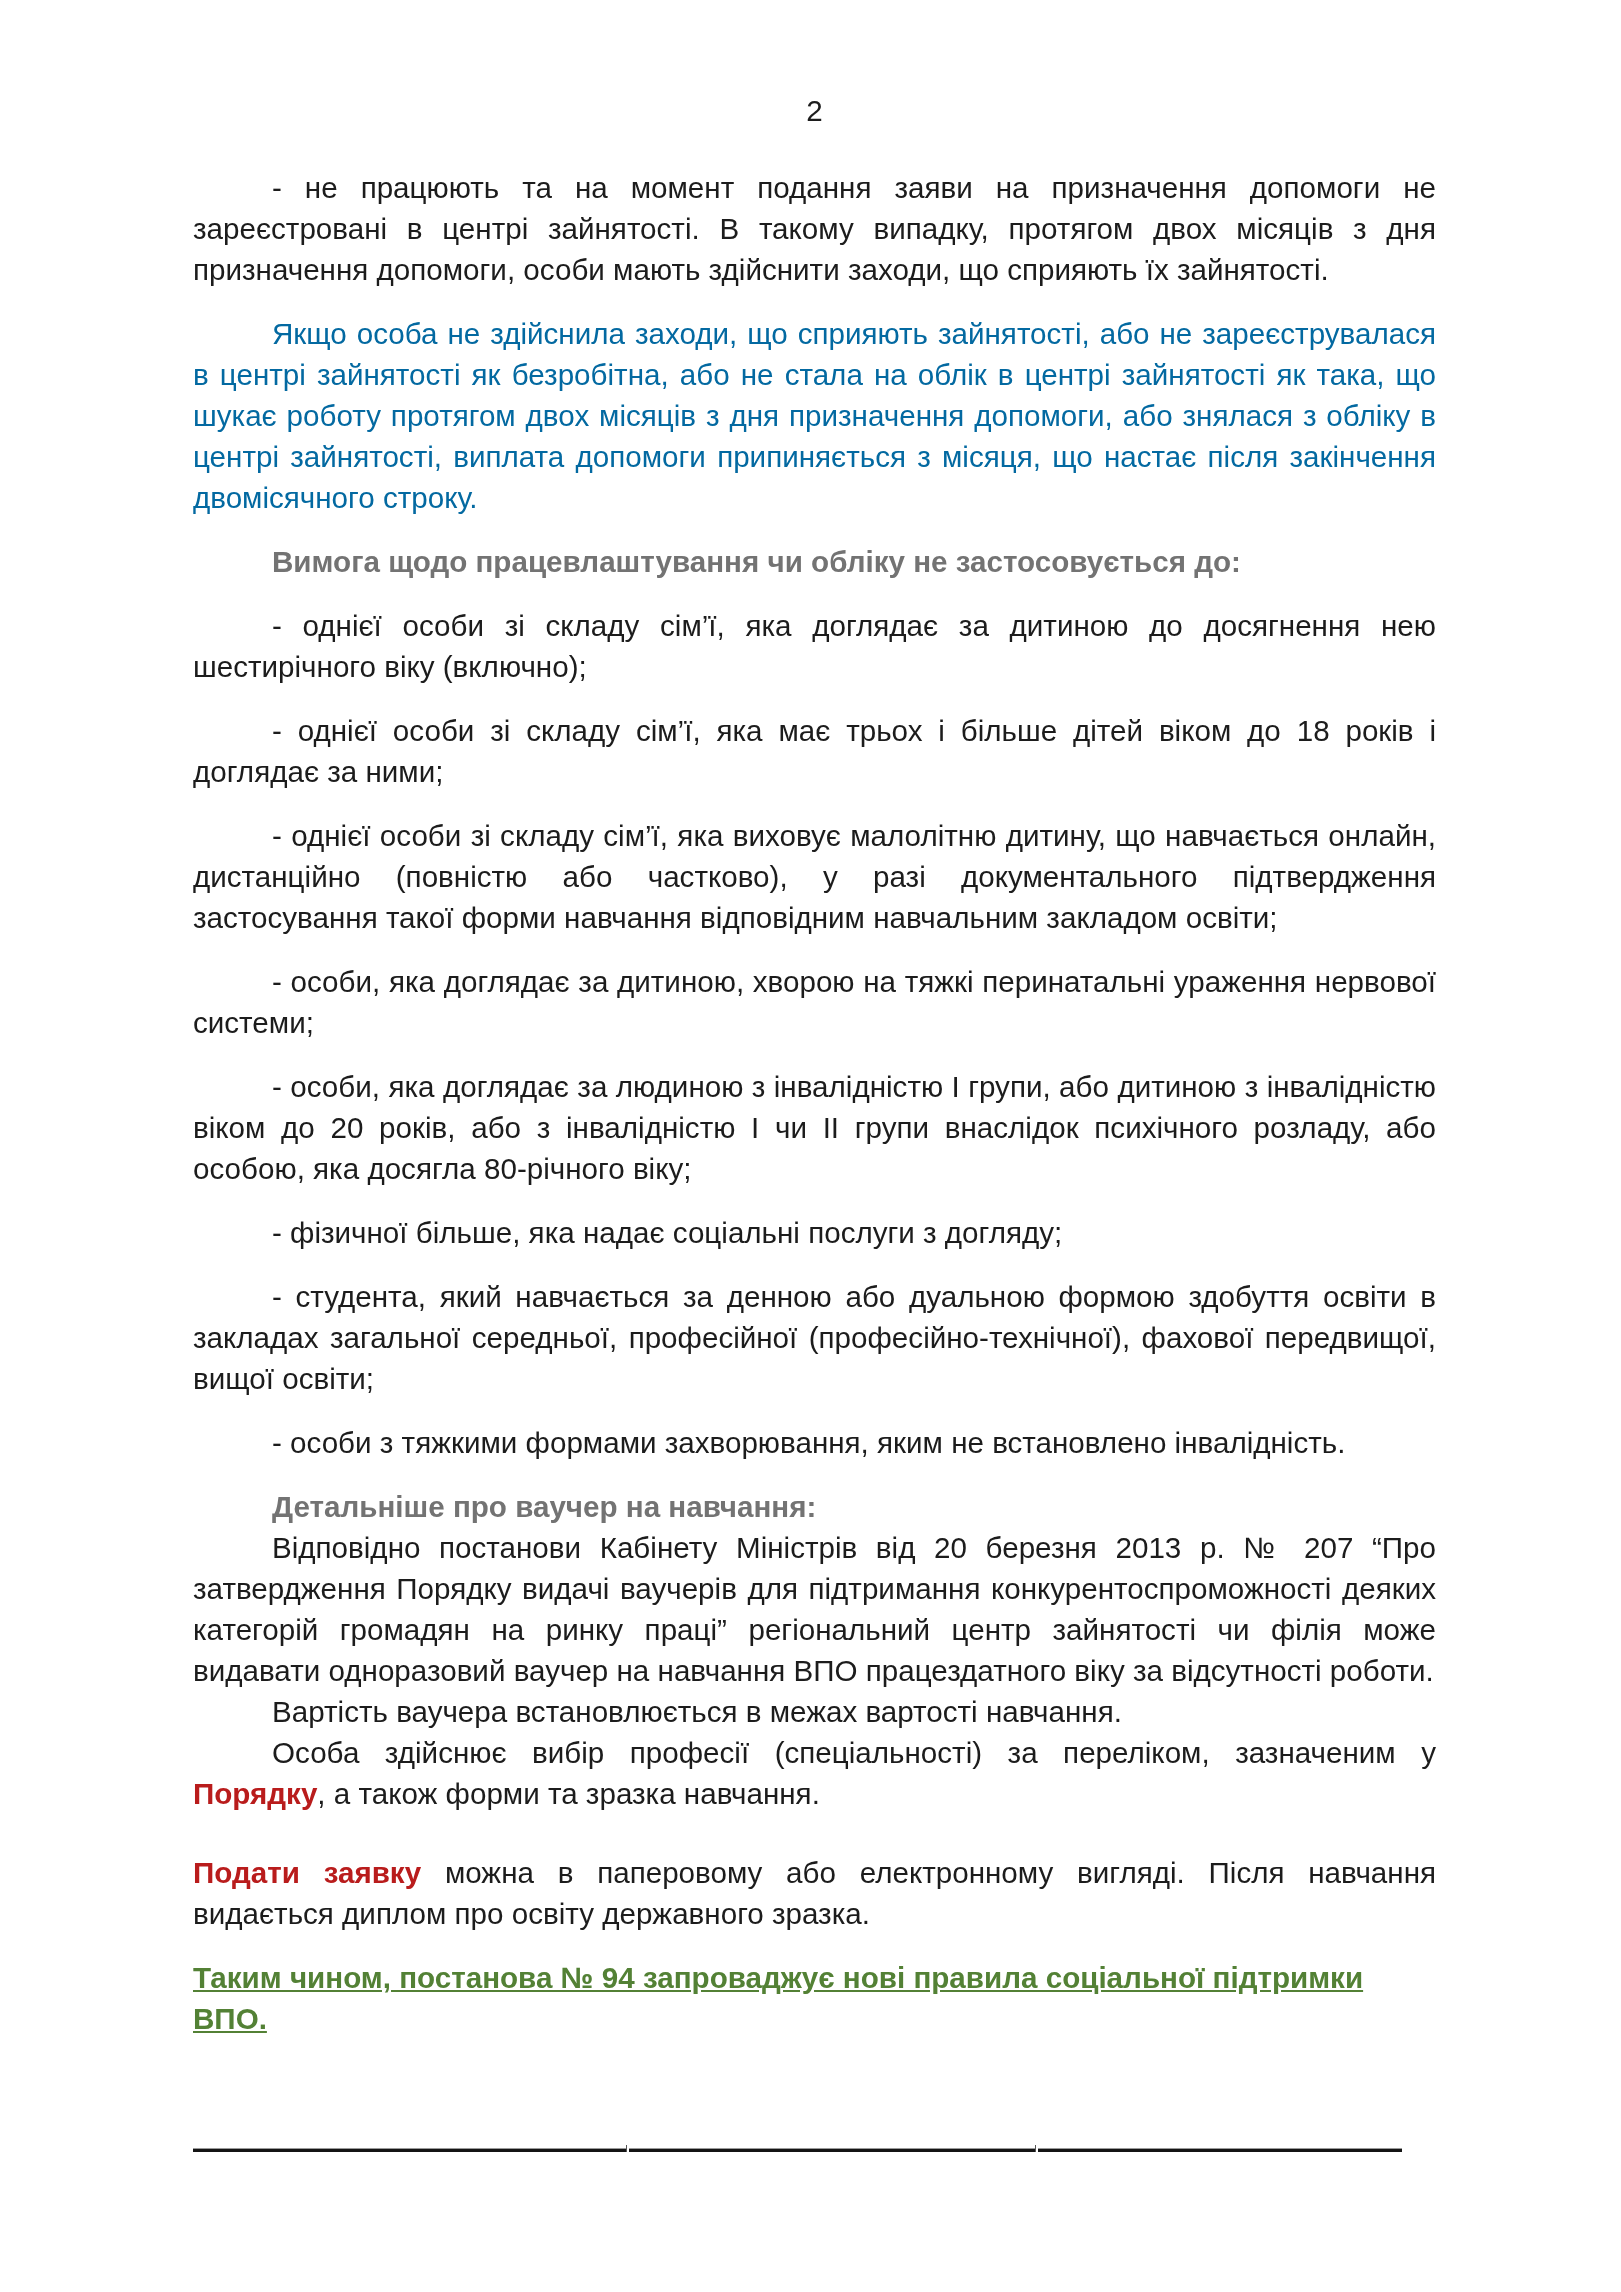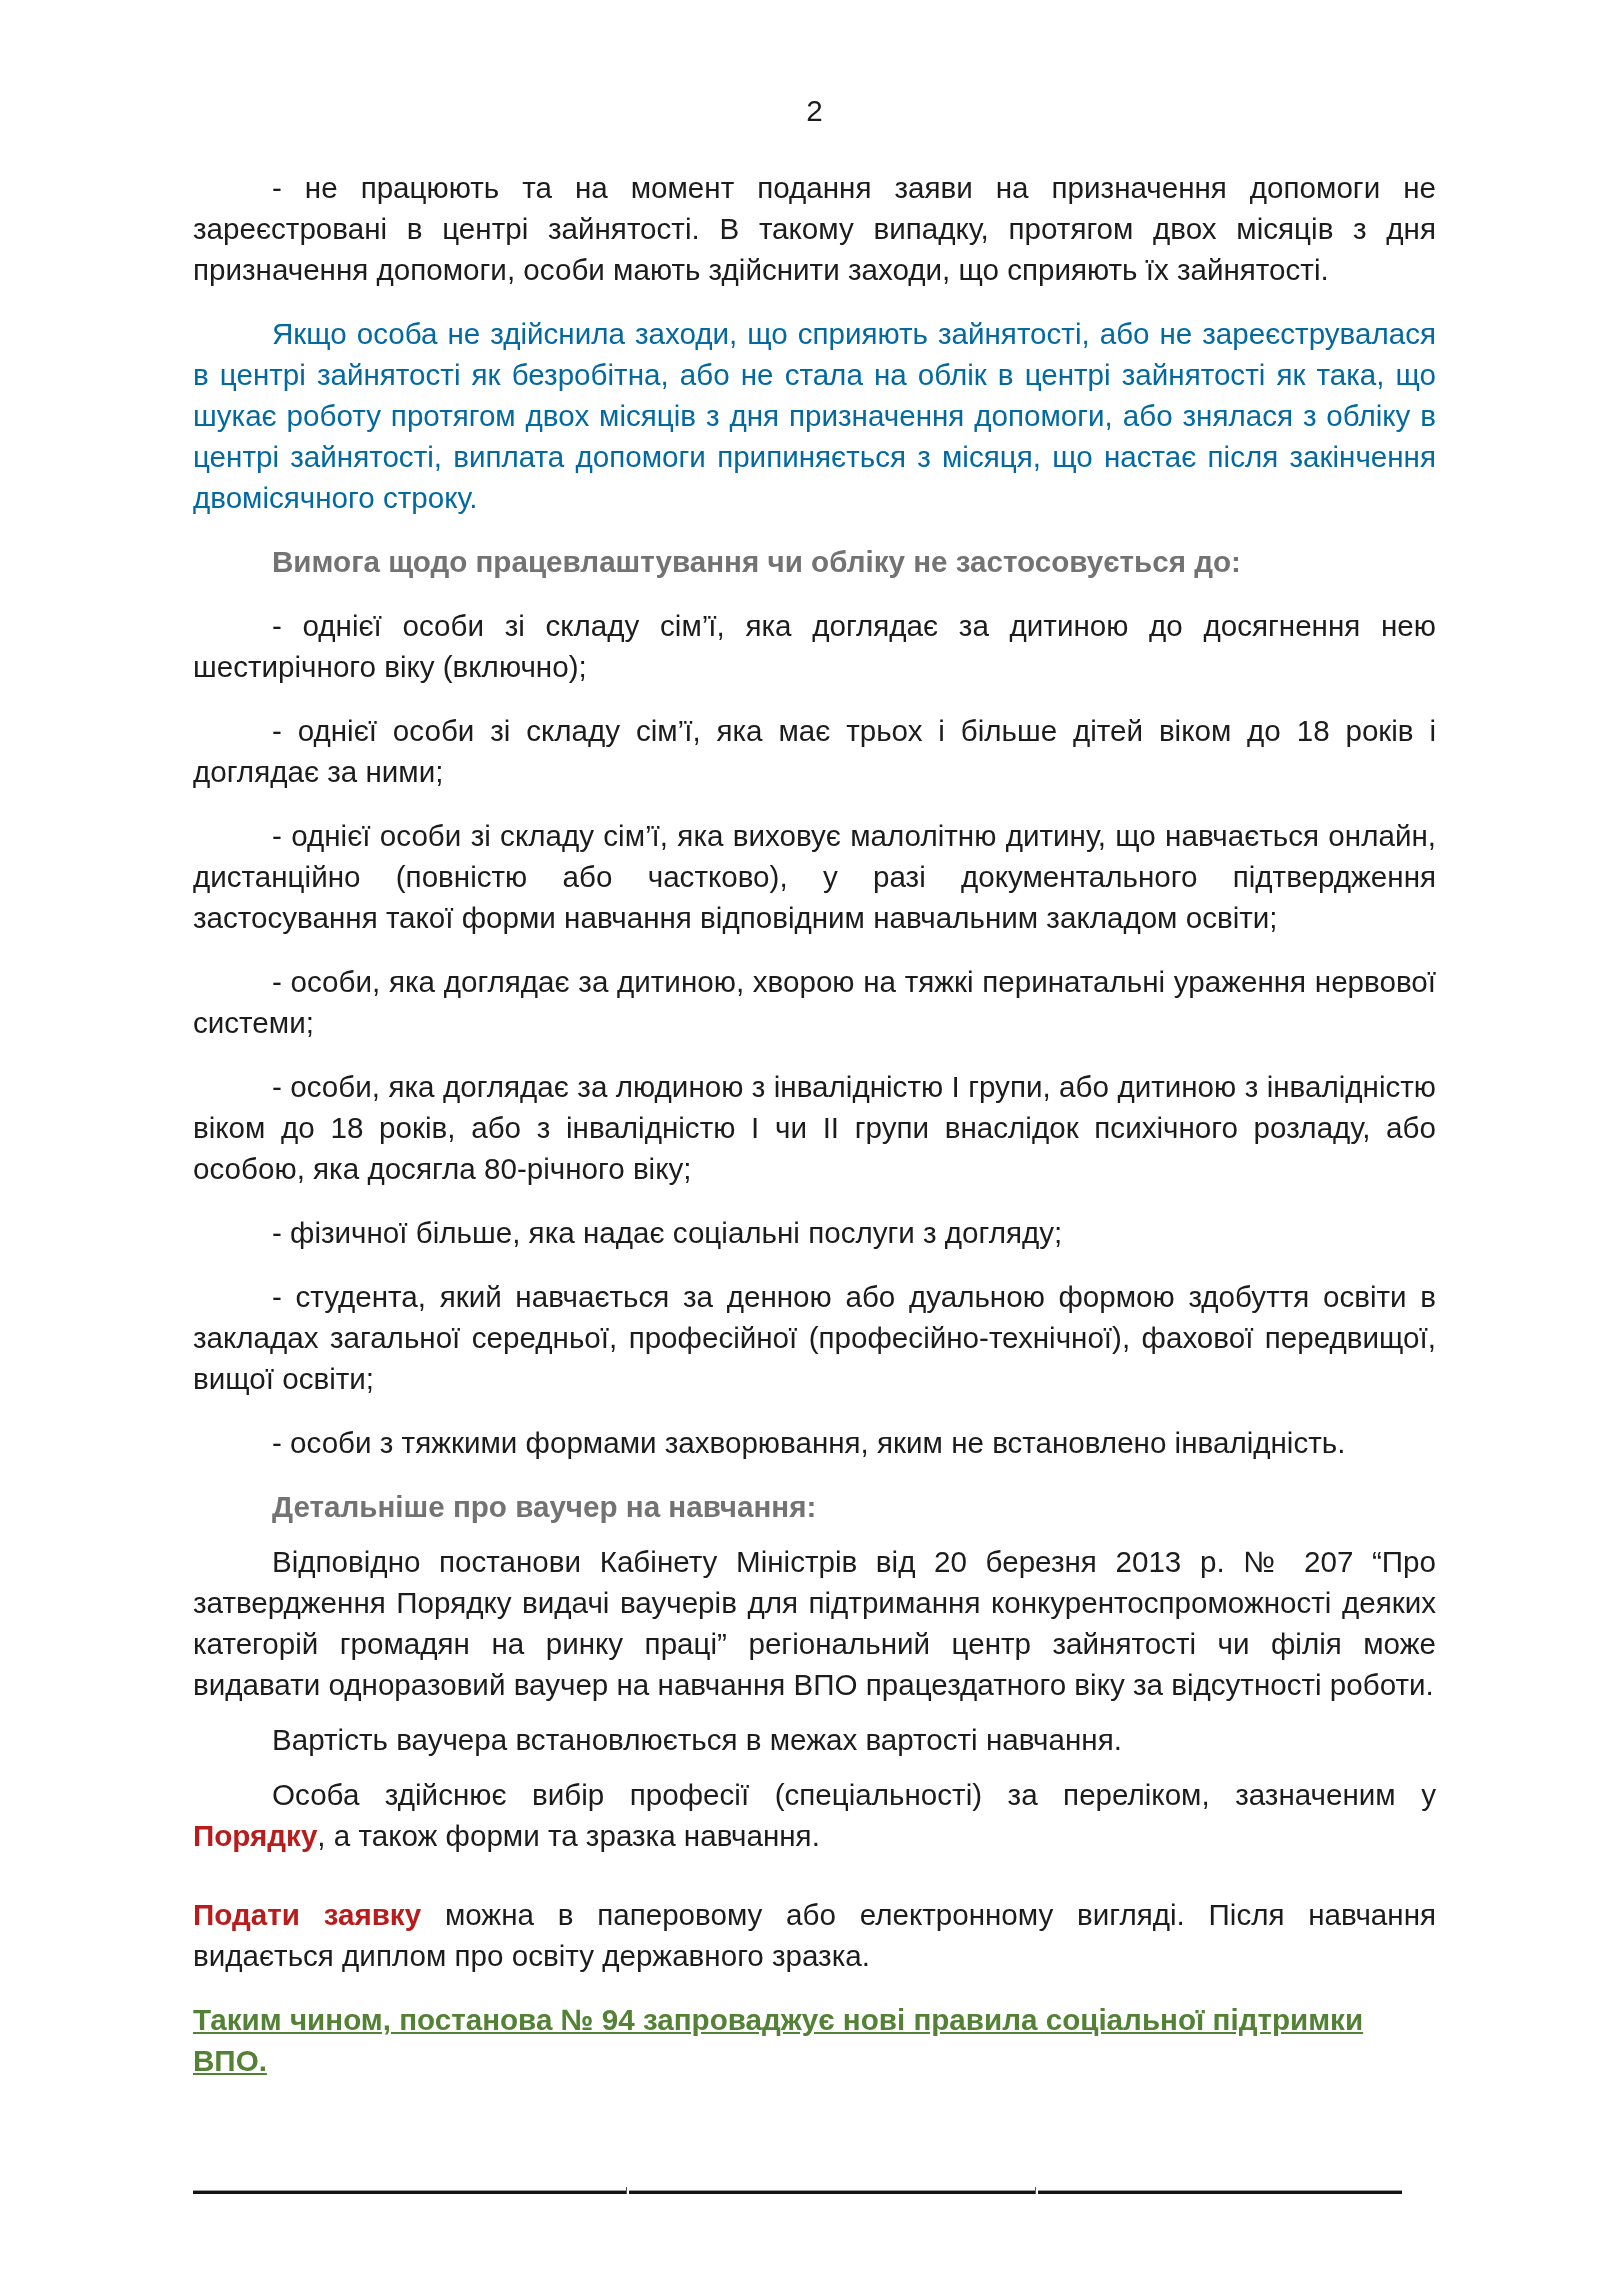--- a/index.html
+++ b/index.html
@@ -23,21 +23,21 @@
     margin:0 0 23px 0;
     text-align:justify;
     text-indent:79px;
   }
   .green{color:#0369a1;}
   .heading{
     color:#737373;
     font-weight:bold;
     text-align:left;
   }
-  .m0{margin-bottom:0;margin-top:14px;}
+  .m0{margin-bottom:0;}
   .no-indent{text-indent:0;}
   .mt-lg{margin-top:38px;}
   .conclusion{
     margin-top:21px;
     color:#538135;
     font-weight:bold;
     text-decoration:underline;
     text-align:left;
   }
   .link{
@@ -74,21 +74,21 @@
   <p>- не працюють та на момент подання заяви на призначення допомоги не зареєстровані в центрі зайнятості. В такому випадку, протягом двох місяців з дня призначення допомоги, особи мають здійснити заходи, що сприяють їх зайнятості.</p>
 
   <p class="green">Якщо особа не здійснила заходи, що сприяють зайнятості, або не зареєструвалася в центрі зайнятості як безробітна, або не стала на облік в центрі зайнятості як така, що шукає роботу протягом двох місяців з дня призначення допомоги, або знялася з обліку в центрі зайнятості, виплата допомоги припиняється з місяця, що настає після закінчення двомісячного строку.</p>
 
   <p class="heading">Вимога щодо працевлаштування чи обліку не застосовується до:</p>
 
   <p>- однієї особи зі складу сім’ї, яка доглядає за дитиною до досягнення нею шестирічного віку (включно);</p>
   <p>- однієї особи зі складу сім’ї, яка має трьох і більше дітей віком до 18 років і доглядає за ними;</p>
   <p>- однієї особи зі складу сім’ї, яка виховує малолітню дитину, що навчається онлайн, дистанційно (повністю або частково), у разі документального підтвердження застосування такої форми навчання відповідним навчальним закладом освіти;</p>
   <p>- особи, яка доглядає за дитиною, хворою на тяжкі перинатальні ураження нервової системи;</p>
-  <p>- особи, яка доглядає за людиною з інвалідністю І групи, або дитиною з інвалідністю віком до 18 років, або з інвалідністю І чи ІІ групи внаслідок психічного розладу, або особою, яка досягла 80-річного віку;</p>
+  <p>- особи, яка доглядає за людиною з інвалідністю І групи, або дитиною з інвалідністю віком до 20 років, або з інвалідністю І чи ІІ групи внаслідок психічного розладу, або особою, яка досягла 80-річного віку;</p>
   <p>- фізичної більше, яка надає соціальні послуги з догляду;</p>
   <p>- студента, який навчається за денною або дуальною формою здобуття освіти в закладах загальної середньої, професійної (професійно-технічної), фахової передвищої, вищої освіти;</p>
   <p>- особи з тяжкими формами захворювання, яким не встановлено інвалідність.</p>
 
   <p class="heading m0">Детальніше про ваучер на навчання:</p>
   <p class="m0">Відповідно постанови Кабінету Міністрів від 20 березня 2013 р. № 207  “Про затвердження Порядку видачі ваучерів для підтримання конкурентоспроможності деяких категорій громадян на ринку праці” регіональний центр зайнятості чи філія може видавати одноразовий ваучер на навчання ВПО працездатного віку за відсутності роботи.</p>
   <p class="m0">Вартість ваучера встановлюється в межах вартості навчання.</p>
   <p class="m0"><span>Особа здійснює вибір професії (спеціальності) за переліком, зазначеним у </span><span class="link">Порядку</span><span>, а також форми та зразка навчання.</span></p>
 
   <p class="no-indent mt-lg"><span class="link">Подати заявку</span><span> можна в паперовому або електронному вигляді. Після навчання видається диплом про освіту державного зразка.</span></p>

